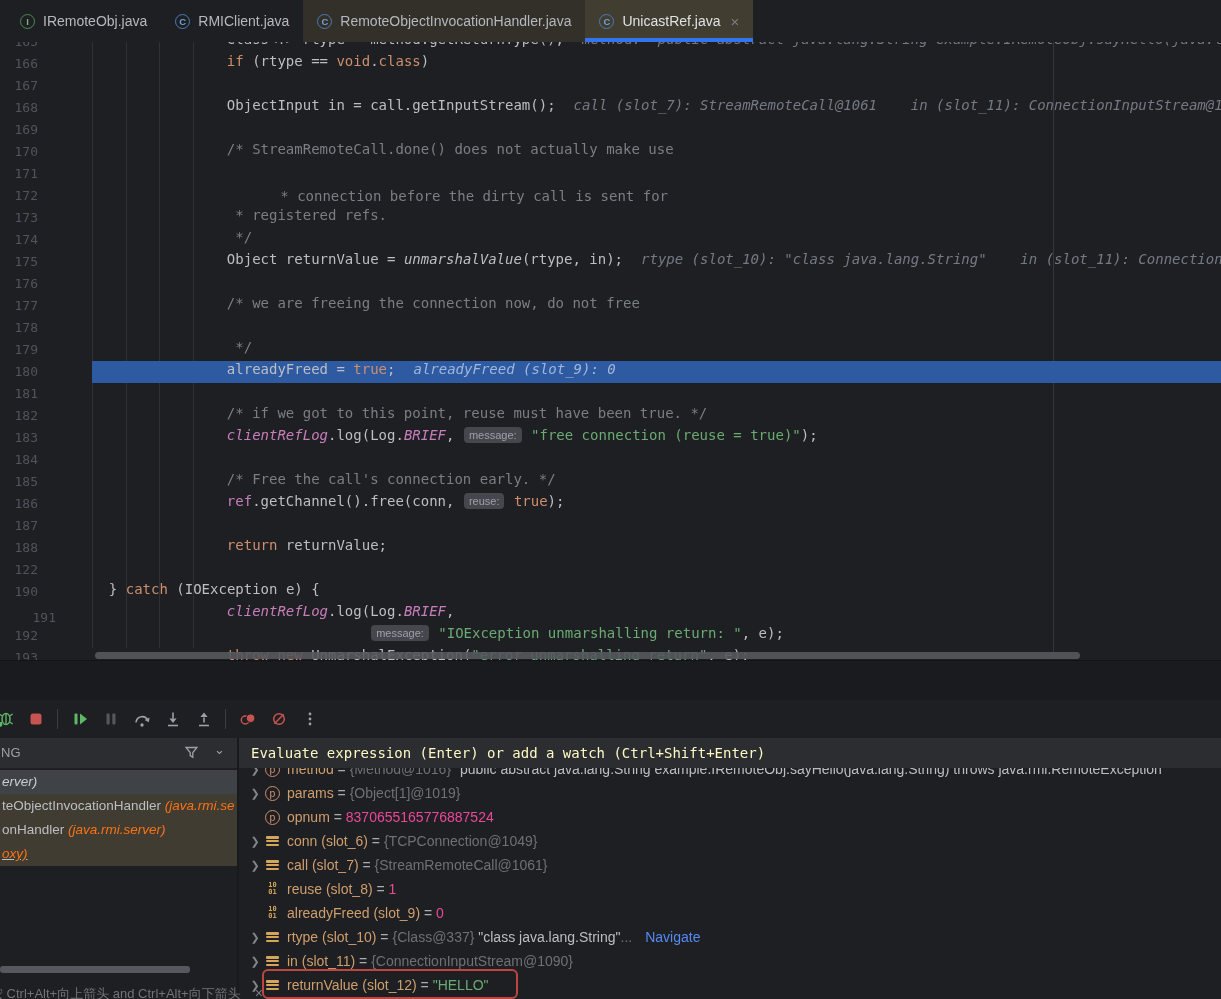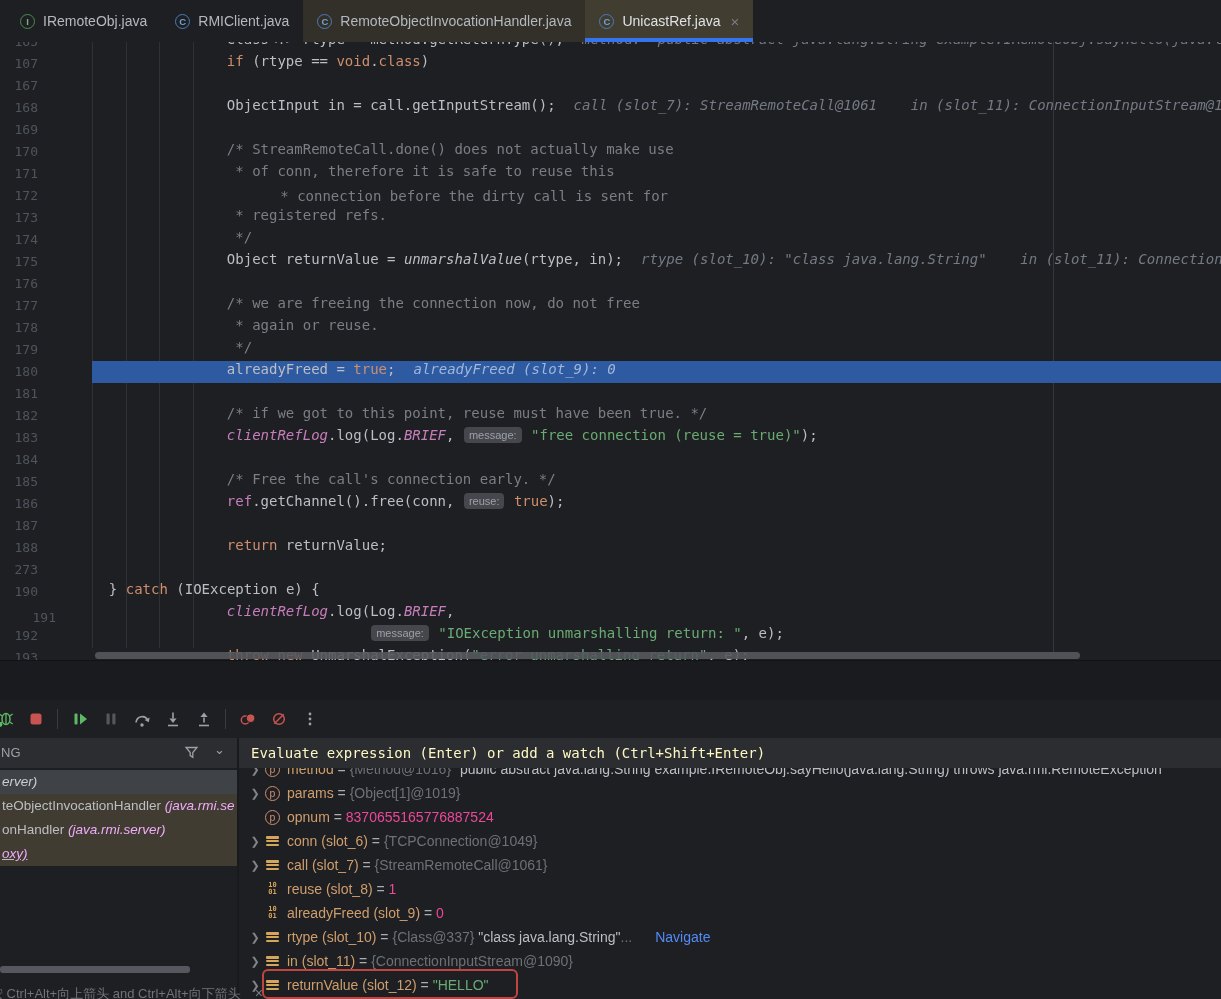--- a/index.html
+++ b/index.html
@@ -49,21 +49,21 @@
   #panes{position:absolute;top:738px;bottom:0;left:0;right:0;background:#1e1f22;}
   #frames{position:absolute;left:0;top:0;width:237px;bottom:0;border-right:2px solid #191a1d;overflow:hidden;}
   #fhead{height:30px;background:#2b2d30;position:relative;color:#9da0a8;font-size:13px;}
   #fhead .flabel{position:absolute;left:1px;top:7px;}
   #fhead .ffilter{position:absolute;left:183px;top:6px;}
   #fhead .fchev{position:absolute;left:214px;top:4px;color:#9da0a8;font-size:13px;}
   .fitem{position:absolute;left:0;width:237px;height:24px;line-height:24px;font-size:13.5px;color:#bcbec4;
          white-space:nowrap;overflow:hidden;padding-left:2px;box-sizing:border-box;}
   .fitem.selected{background:#3f4246;}
   .fitem.library{background:#403c31;}
-  .fpkg{font-style:italic;color:#f0abfc;}
+  .fpkg{font-style:italic;color:#f97316;}
   .fitem.selected .fpkg{color:#c9ced4;}
   #fscroll{position:absolute;left:0;top:228px;width:190px;height:7px;background:#55585e;border-radius:3px;}
 
   #rightpane{position:absolute;left:239px;right:0;top:0;bottom:0;overflow:hidden;}
   #evalbar{position:absolute;top:0;left:0;right:0;height:30px;background:#2b2d30;display:flex;
            align-items:center;z-index:5;}
   #evalbar span{color:#fef9c3;font:14px "DejaVu Sans Mono",monospace;margin-left:12px;white-space:nowrap;}
   .vrow{position:absolute;left:0;right:0;height:24px;display:flex;align-items:center;font-size:14px;
         color:#bcbec4;z-index:2;white-space:pre;}
   .vchev{width:16px;margin-left:8px;color:#80848b;font-size:11px;text-align:center;flex:none;}
@@ -74,84 +74,82 @@
            padding:1.5px 0;box-sizing:border-box;}
   .varicon i{display:block;height:2.5px;border-radius:1px;background:#d5a55a;}
   .primicon{font:bold 7px "DejaVu Sans Mono",monospace;color:#d5a55a;line-height:7px;text-align:center;}
   .vname{color:#cf9e6d;}
   .veq{color:#a9adb3;}
   .vref{color:#6d7177;}
   .vnum{color:#ec4899;}
   .vstr{color:#bcbec4;}
   .vstr-green{color:#6aab73;}
   .vell{color:#6d7177;}
-  .vlink{color:#548af7;margin-left:23px;}
+  .vlink{color:#548af7;margin-left:13px;}
   #redbox{position:absolute;border:2px solid #bf4541;border-radius:6px;z-index:6;left:23px;top:231px;
           width:252px;height:26px;pointer-events:none;}
 
   #footerhint{position:absolute;left:-10px;top:985px;color:#6f737a;font-size:13px;white-space:nowrap;z-index:7;}
   #footerhint .fclose{color:#7a7e85;font-size:14px;margin-left:14px;}
 </style>
 </head>
 <body>
 
 <div id="editor">
     <div class="iguide" style="left: 92px;"></div>
     <div class="iguide" style="left: 126px;"></div>
     <div class="iguide" style="left: 159px;"></div>
     <div class="iguide" style="left: 193px;"></div>
     <div class="mguide"></div>
     <div class="gut" style="top: 31px;">165</div>
     <div class="crow" style="top: 31px;"><span class="tok-d">                Class&lt;?&gt; rtype = method.getReturnType();</span><span class="hint">method: "public abstract java.lang.String example.IRemoteObj.sayHello(java.lang.String) throws java.rmi.RemoteException"</span></div>
-    <div class="gut" style="top: 53px;">107</div>
+    <div class="gut" style="top: 53px;">166</div>
     <div class="crow" style="top: 53px;"><span class="tok-d">                </span><span class="tok-k">if</span><span class="tok-d"> (rtype == </span><span class="tok-k">void</span><span class="tok-d">.</span><span class="tok-k">class</span><span class="tok-d">)</span></div>
     <div class="gut" style="top: 75px;">167</div>
     <div class="gut" style="top: 97px;">168</div>
     <div class="crow" style="top: 97px;"><span class="tok-d">                ObjectInput in = call.getInputStream();</span><span class="hint">call (slot_7): StreamRemoteCall@1061    in (slot_11): ConnectionInputStream@1090</span></div>
     <div class="gut" style="top: 119px;">169</div>
     <div class="crow" style="top: 119px;"></div>
     <div class="gut" style="top: 141px;">170</div>
     <div class="crow" style="top: 141px;"><span class="tok-c">                /* StreamRemoteCall.done() does not actually make use</span></div>
     <div class="gut" style="top: 163px;">171</div>
-    <div class="crow" style="top: 163px;"><span class="tok-c">                 * of conn, therefore it is safe to reuse this</span></div>
     <div class="gut" style="top: 185px;">172</div>
     <div class="crow" style="top: 188px; padding-left: 45px;"><span class="tok-c">                 * connection before the dirty call is sent for</span></div>
     <div class="gut" style="top: 207px;">173</div>
     <div class="crow" style="top: 207px;"><span class="tok-c">                 * registered refs.</span></div>
     <div class="gut" style="top: 229px;">174</div>
     <div class="crow" style="top: 229px;"><span class="tok-c">                 */</span></div>
     <div class="gut" style="top: 251px;">175</div>
     <div class="crow" style="top: 251px;"><span class="tok-d">                Object returnValue = </span><span class="tok-m">unmarshalValue</span><span class="tok-d">(rtype, in);</span><span class="hint">rtype (slot_10): "class java.lang.String"    in (slot_11): ConnectionInputSt</span></div>
     <div class="gut" style="top: 273px;">176</div>
     <div class="crow" style="top: 273px;"></div>
     <div class="gut" style="top: 295px;">177</div>
     <div class="crow" style="top: 295px;"><span class="tok-c">                /* we are freeing the connection now, do not free</span></div>
     <div class="gut" style="top: 317px;">178</div>
-    <div class="crow" style="top: 317px;"><span class="tok-c">                 * again or reuse.</span></div>
     <div class="gut" style="top: 339px;">179</div>
     <div class="crow" style="top: 339px;"><span class="tok-c">                 */</span></div>
     <div class="gut" style="top: 361px;">180</div>
     <div class="crow exec" style="top: 361px;"><span class="tok-d">                alreadyFreed = </span><span class="tok-k">true</span><span class="tok-d">;</span><span class="hint">alreadyFreed (slot_9): 0</span></div>
     <div class="gut" style="top: 383px;">181</div>
     <div class="crow" style="top: 383px;"></div>
     <div class="gut" style="top: 405px;">182</div>
     <div class="crow" style="top: 405px;"><span class="tok-c">                /* if we got to this point, reuse must have been true. */</span></div>
     <div class="gut" style="top: 427px;">183</div>
     <div class="crow" style="top: 427px;"><span class="tok-d">                </span><span class="tok-f">clientRefLog</span><span class="tok-d">.log(Log.</span><span class="tok-f">BRIEF</span><span class="tok-d">, </span><span class="chip">message:</span><span class="tok-s"> "free connection (reuse = true)"</span><span class="tok-d">);</span></div>
     <div class="gut" style="top: 449px;">184</div>
     <div class="crow" style="top: 449px;"></div>
     <div class="gut" style="top: 471px;">185</div>
     <div class="crow" style="top: 471px;"><span class="tok-c">                /* Free the call's connection early. */</span></div>
     <div class="gut" style="top: 493px;">186</div>
     <div class="crow" style="top: 493px;"><span class="tok-d">                </span><span class="tok-r">ref</span><span class="tok-d">.getChannel().free(conn, </span><span class="chip">reuse:</span><span class="tok-k"> true</span><span class="tok-d">);</span></div>
     <div class="gut" style="top: 515px;">187</div>
     <div class="crow" style="top: 515px;"></div>
     <div class="gut" style="top: 537px;">188</div>
     <div class="crow" style="top: 537px;"><span class="tok-d">                </span><span class="tok-k">return</span><span class="tok-d"> returnValue;</span></div>
-    <div class="gut" style="top: 559px;">273</div>
+    <div class="gut" style="top: 559px;">122</div>
     <div class="crow" style="top: 559px;"></div>
     <div class="gut" style="top: 581px;">190</div>
     <div class="crow" style="top: 581px;"><span class="tok-d">  } </span><span class="tok-k">catch</span><span class="tok-d"> (IOException e) {</span></div>
     <div class="gut" style="top: 607px; margin-left: 18px;">191</div>
     <div class="crow" style="top: 603px;"><span class="tok-d">                </span><span class="tok-f">clientRefLog</span><span class="tok-d">.log(Log.</span><span class="tok-f">BRIEF</span><span class="tok-d">,</span></div>
     <div class="gut" style="top: 625px;">192</div>
     <div class="crow" style="top: 625px;"><span class="tok-d">                                 </span><span class="chip">message:</span><span class="tok-s"> "IOException unmarshalling return: "</span><span class="tok-d">, e);</span></div>
     <div class="gut" style="top: 647px;">193</div>
     <div class="crow" style="top: 647px;"><span class="tok-d">                </span><span class="tok-k">throw</span><span class="tok-d"> </span><span class="tok-k">new</span><span class="tok-d"> UnmarshalException(</span><span class="tok-s">"error unmarshalling return"</span><span class="tok-d">, e);</span></div>
   </div>

